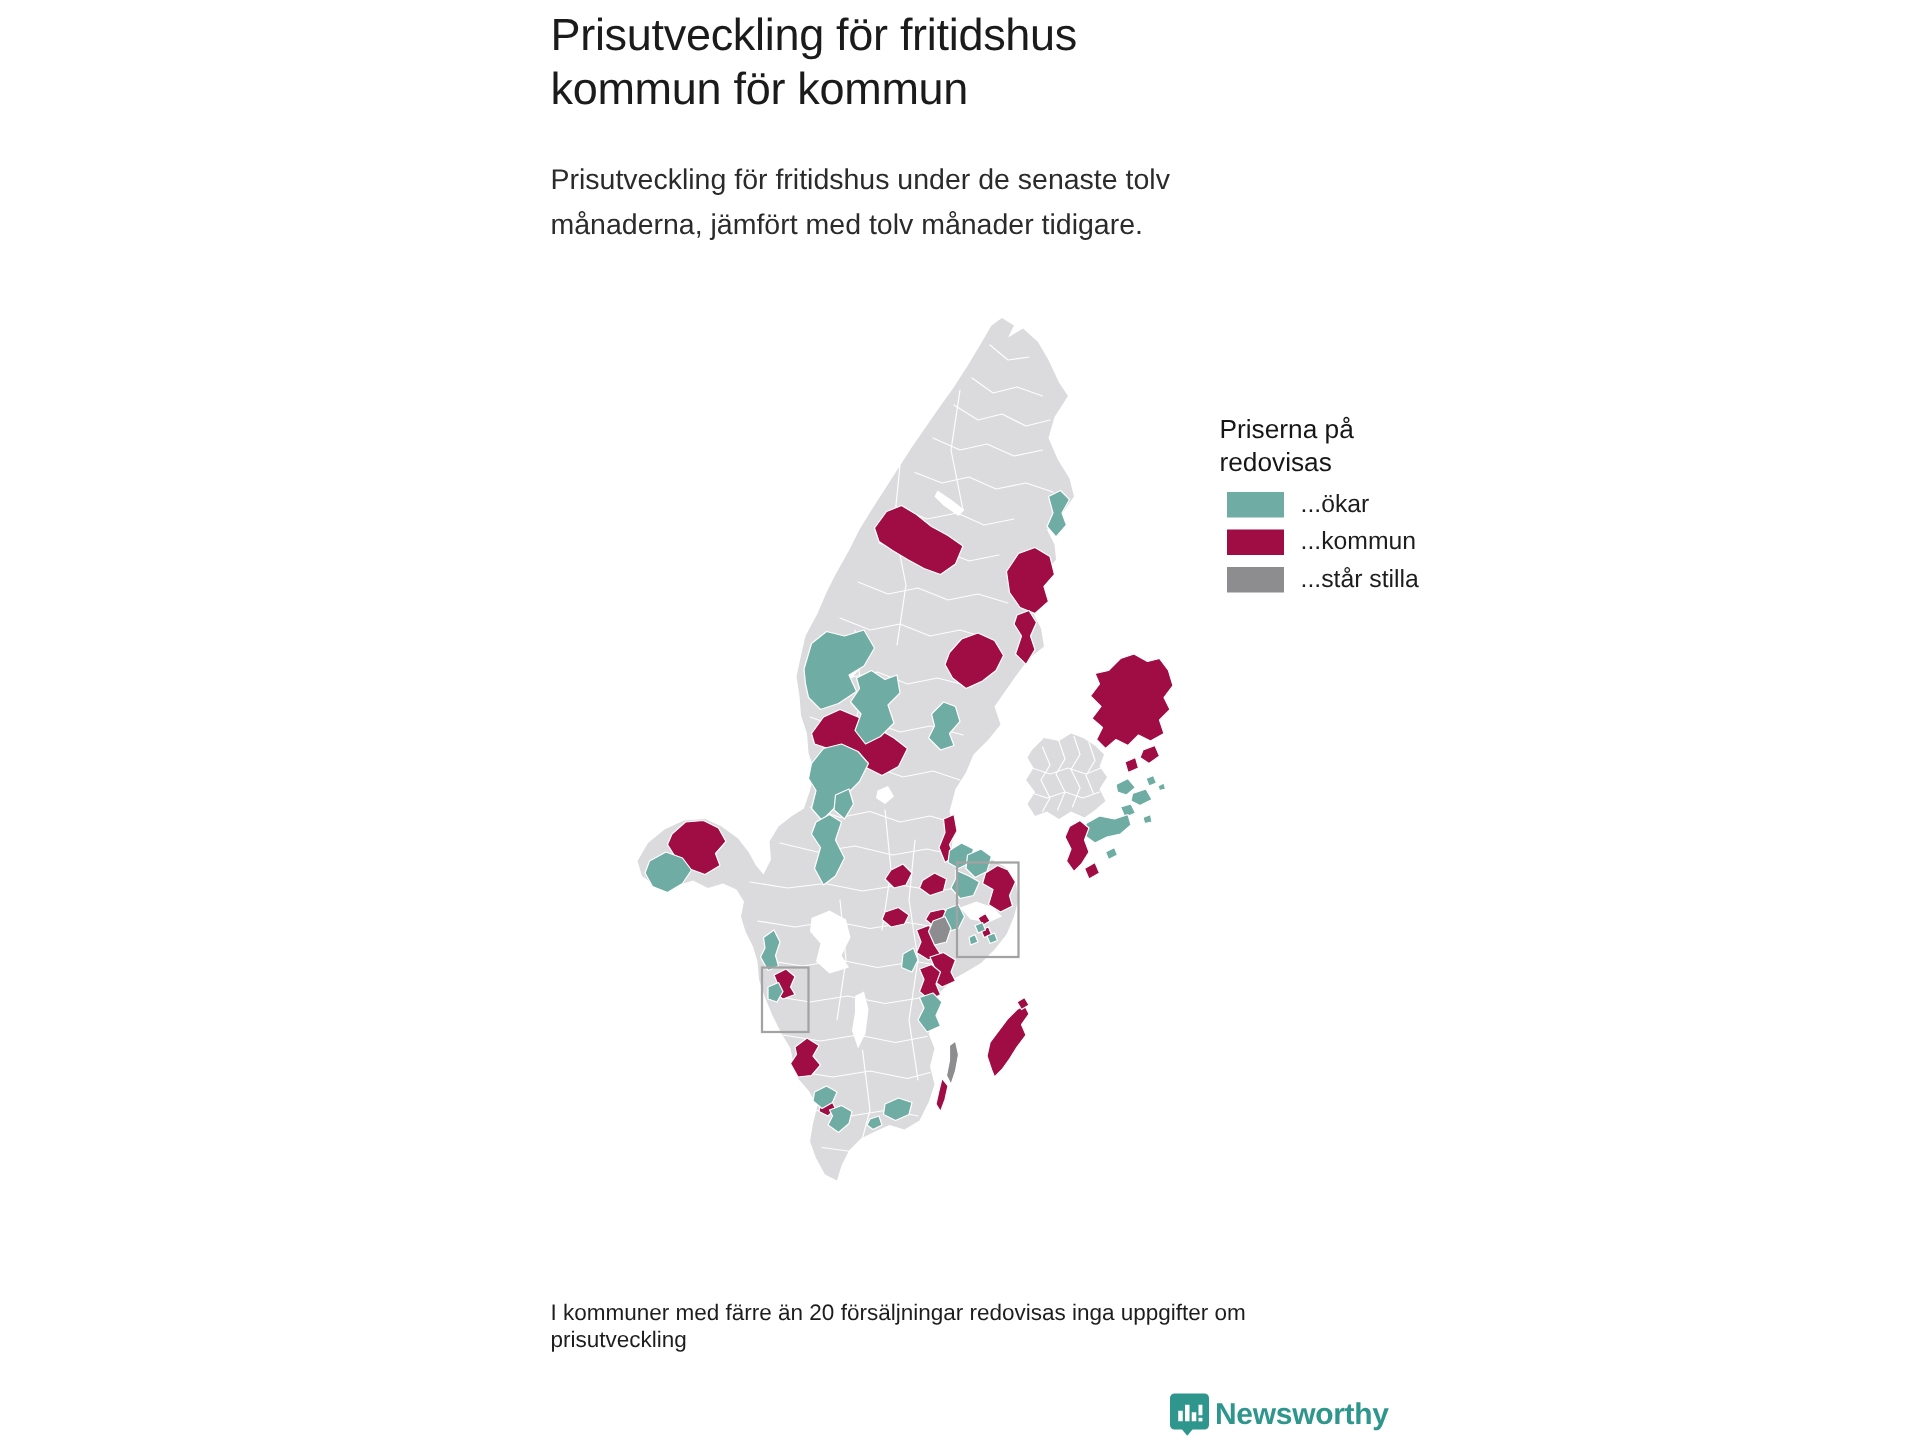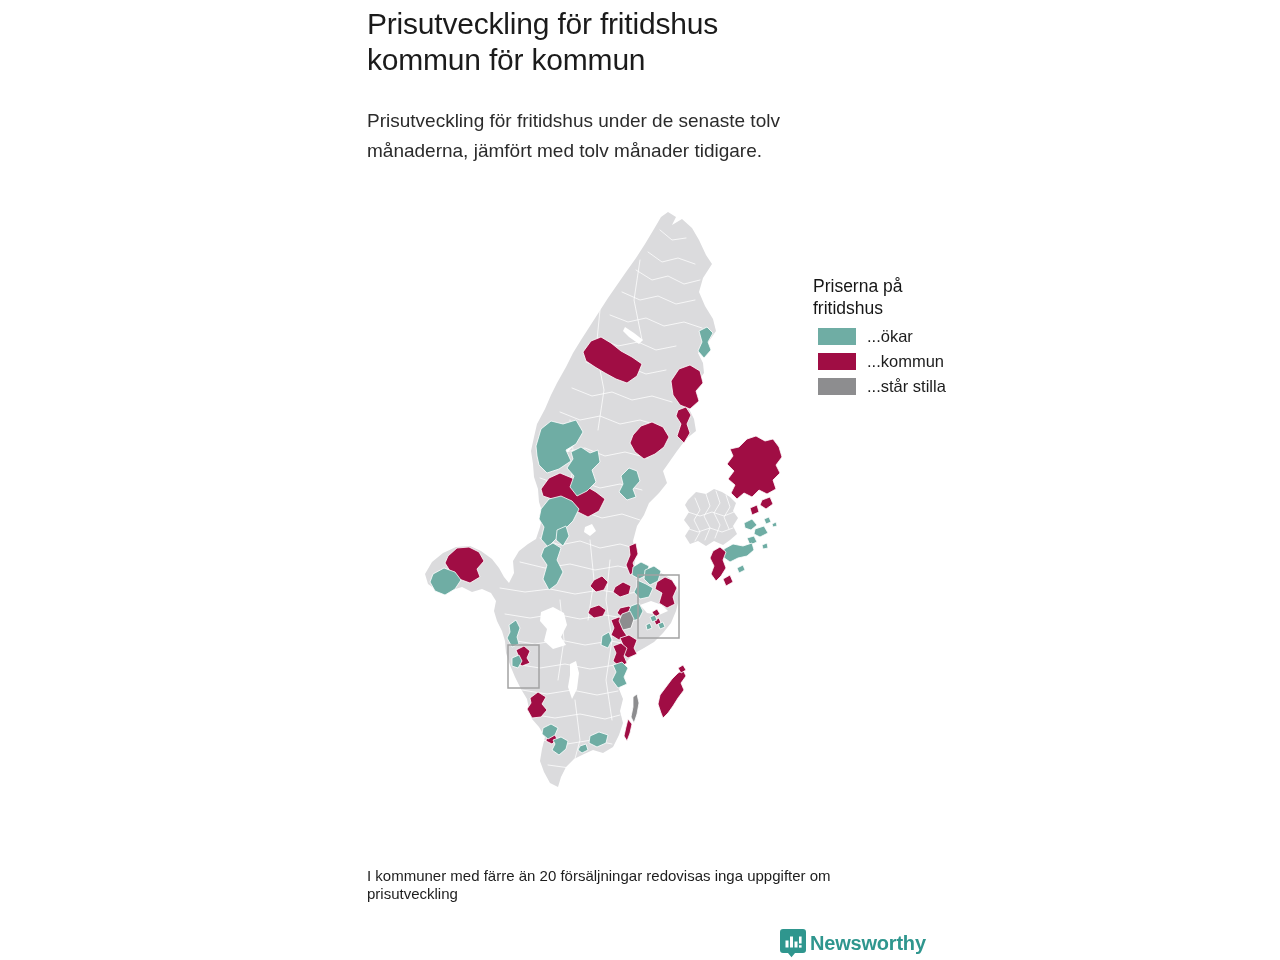--- a/index.html
+++ b/index.html
@@ -178,21 +178,21 @@
 </svg>
 
 <div class="header">
   <h1 class="title">Prisutveckling för fritidshus kommun för kommun</h1>
   <p class="subtitle">Prisutveckling för fritidshus under de senaste tolv månaderna, jämfört med tolv månader tidigare.</p>
 </div>
 
 <div class="legend">
   <div class="legend-title">
     <div>Priserna på</div>
-    <div>fritidshus</div>
+    <div>redovisas</div>
   </div>
   <div class="legend-rows">
     <div class="legend-row">
       <span class="legend-swatch" style="background: rgb(111, 173, 164);"></span>
       <span class="legend-label">...ökar</span>
     </div>
     <div class="legend-row">
       <span class="legend-swatch" style="background: rgb(160, 13, 68);"></span>
       <span class="legend-label">...kommun</span>
     </div>

